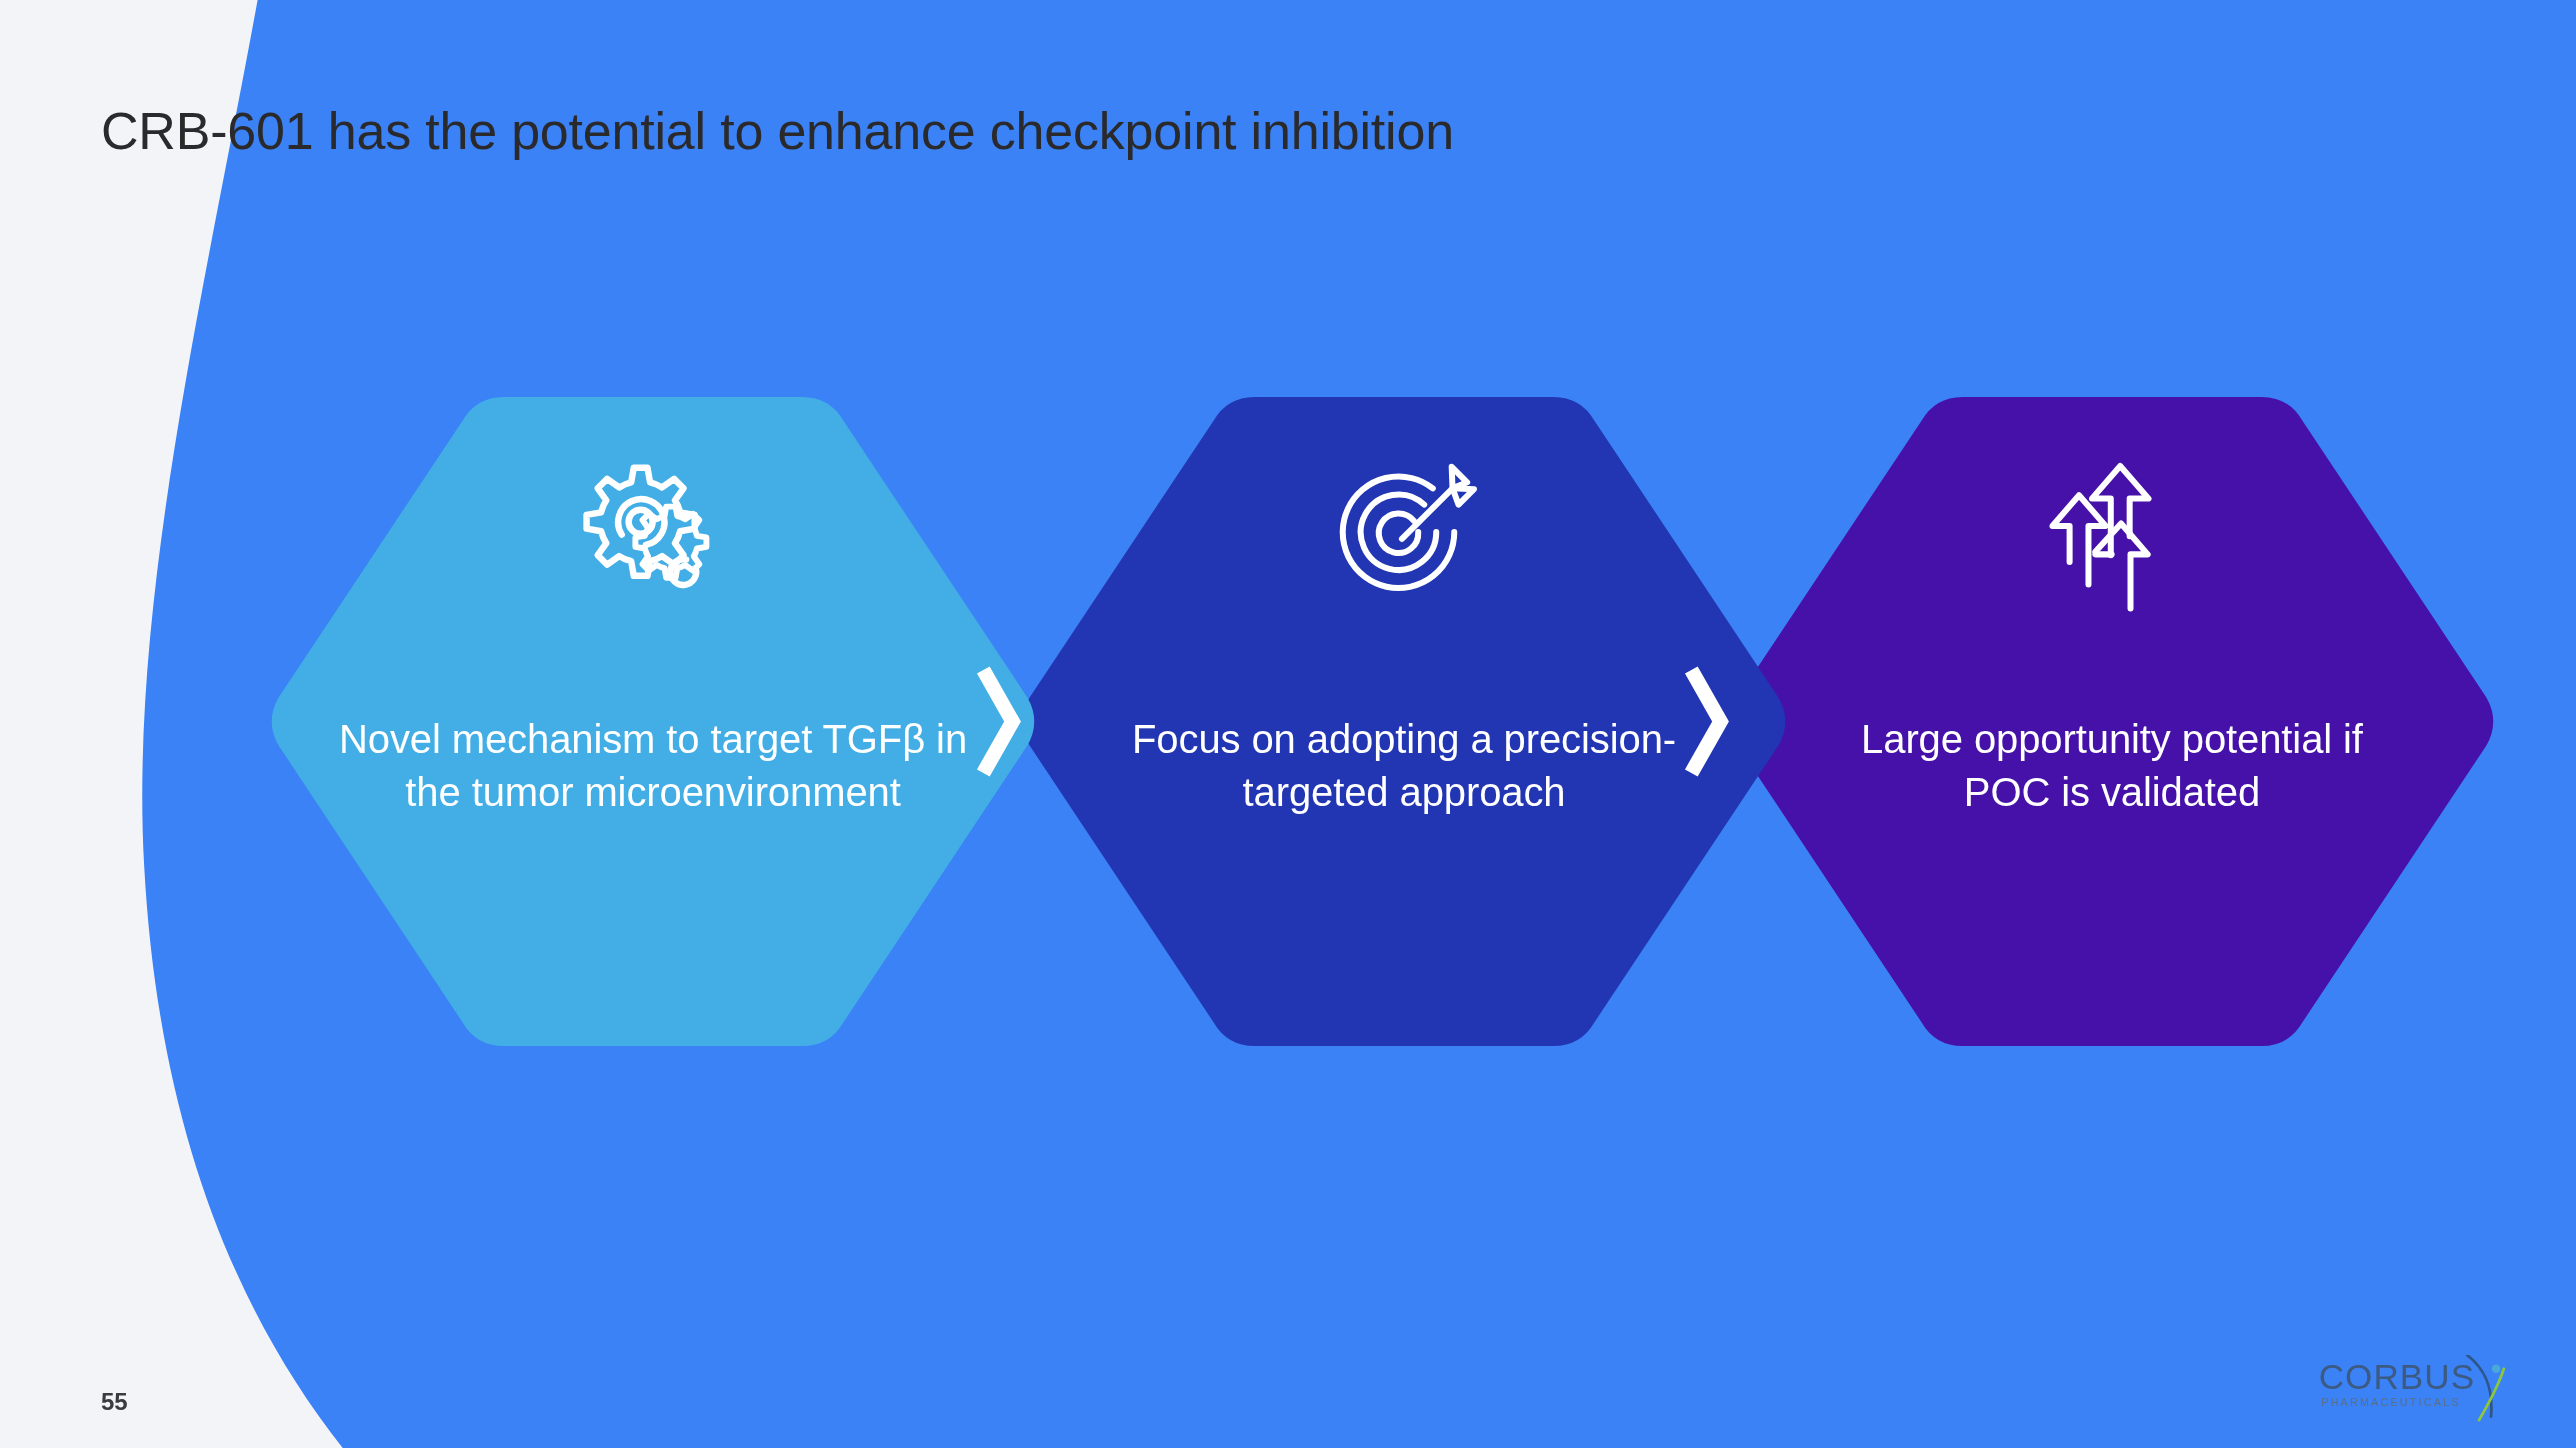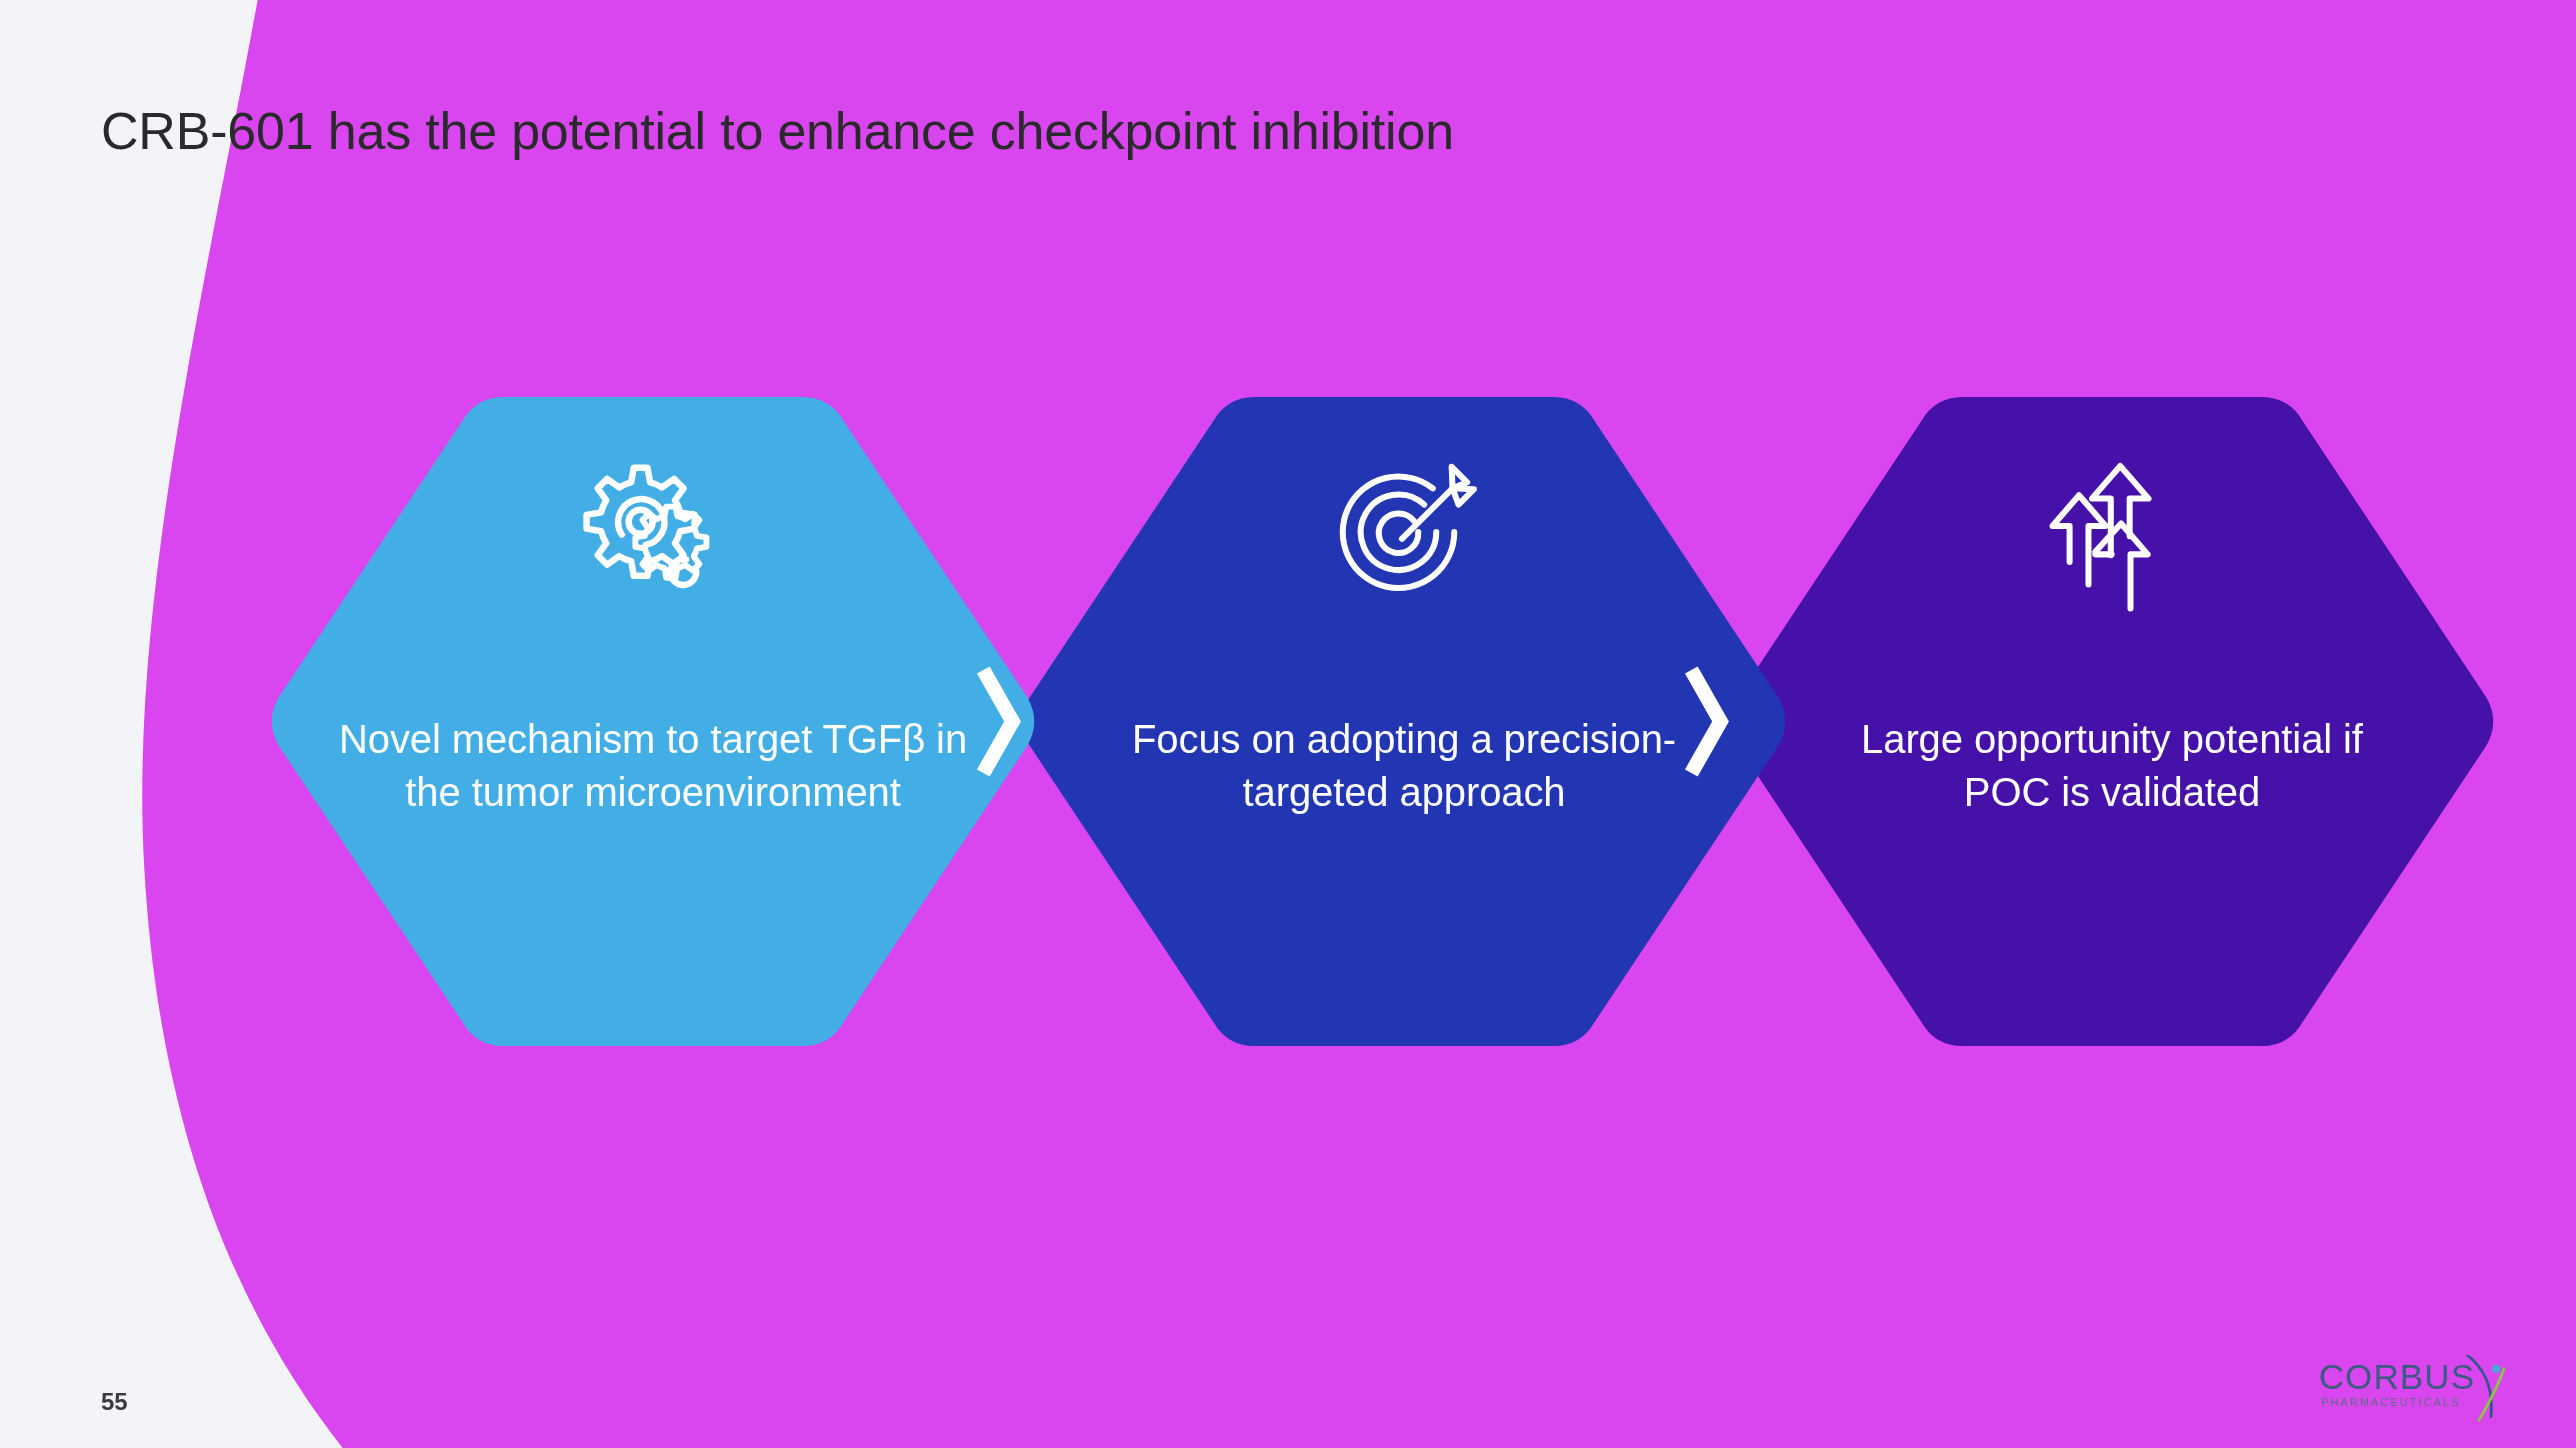--- a/index.html
+++ b/index.html
@@ -13,21 +13,21 @@
     position: relative;
     overflow: hidden;
     font-family: "Liberation Sans", sans-serif;
     -webkit-font-smoothing: antialiased;
   }
 
   
   .slide {
     position: absolute;
     inset: 0;
-    background: #d946ef;
+    background: #3b82f6;
     overflow: hidden;
     padding-left: 48px;
   }
 
   
   .left-curve {
     position: absolute;
     left: 0;
     top: 0;
     width: 395px;

